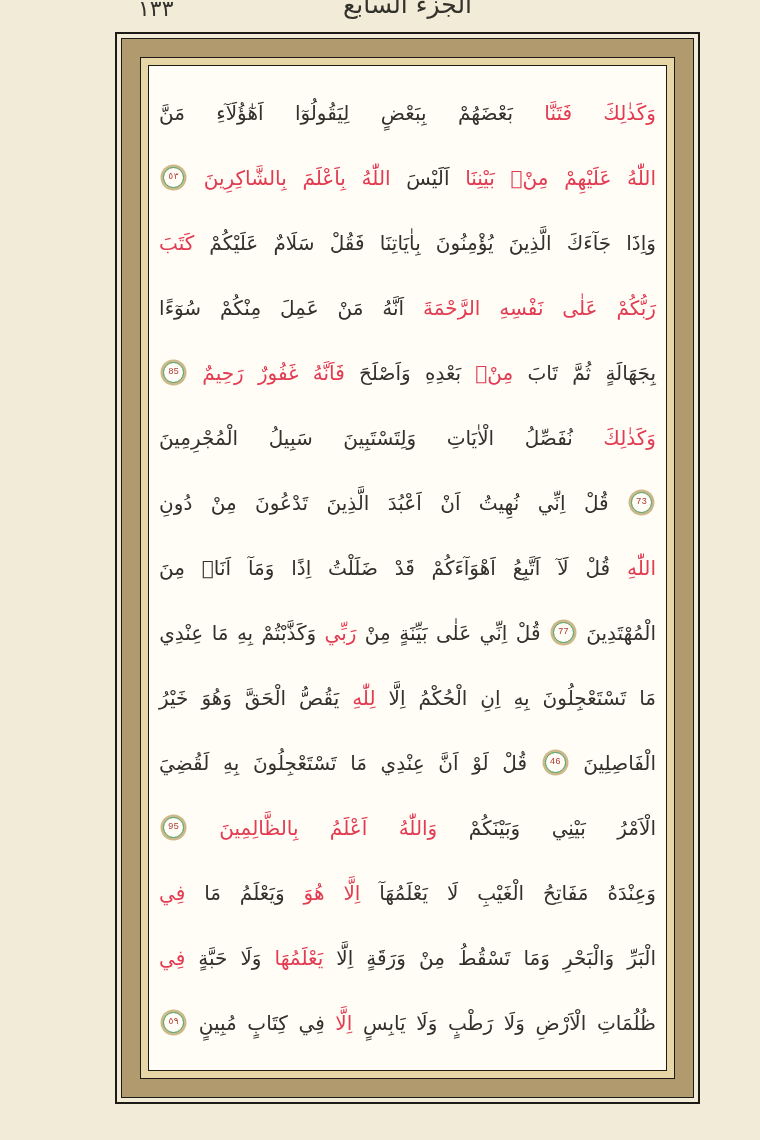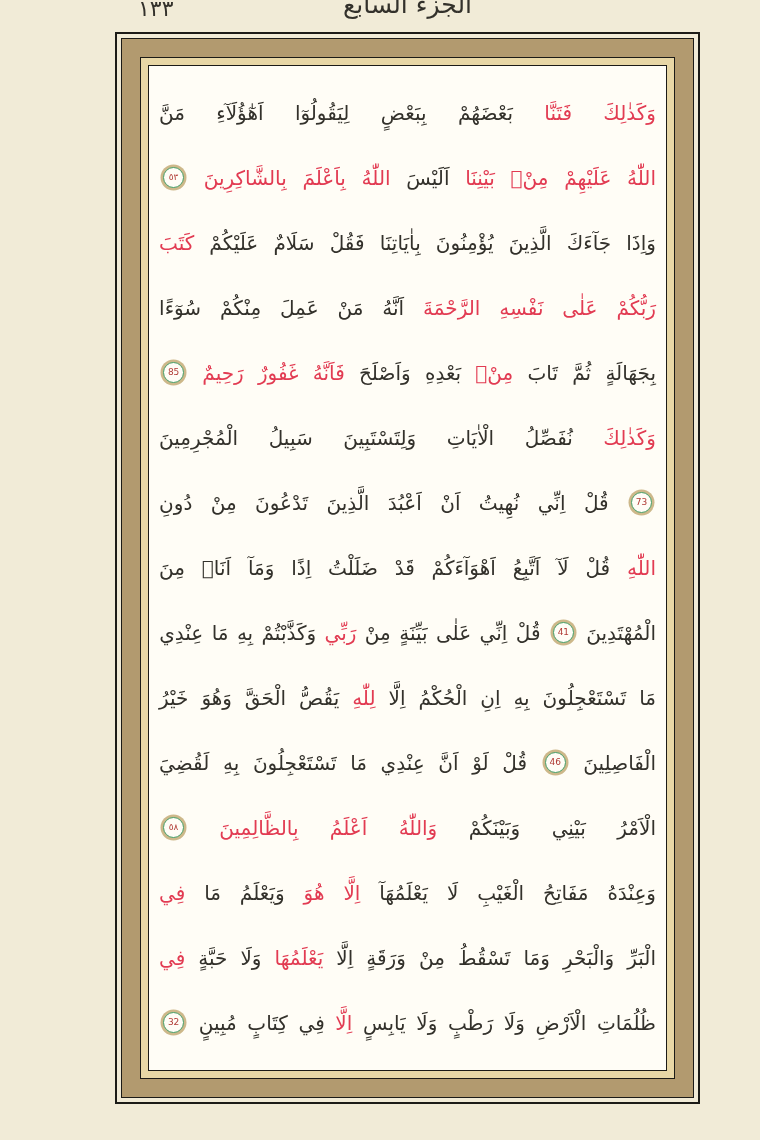--- a/index.html
+++ b/index.html
@@ -26,21 +26,21 @@
           background:var(--paper-white);padding:14px 10px 0;overflow:hidden;}
 
   .qline{display:flex;justify-content:space-between;align-items:center;direction:rtl;
          height:65px;font-size:20px;color:var(--ink);overflow:visible;}
   .qword{white-space:nowrap;}
   .red{color:var(--tajweed-red);}
 
   .vmark{flex:0 0 auto;width:19px;height:19px;border-radius:50%;
          background:var(--paper-white);border:1.5px solid var(--marker-green);
          box-shadow:0 0 0 2.5px var(--marker-petal);
-         display:inline-flex;align-items:center;justify-content:center;margin:17px 4px;}
+         display:inline-flex;align-items:center;justify-content:center;margin:17px 4px;font-family:Liberation Mono, monospace;}
   .vnum{font-size:9px;line-height:1;color:var(--marker-number-color);direction:rtl;}
 </style>
 </head>
 <body>
 
 <div class="page">
   <div class="juz">الجزء السابع</div>
   <div class="pagenum">١٣٣</div>
 
   <div class="frame1">
@@ -137,21 +137,21 @@
                 <span class="qword">قَدْ</span>
                 <span class="qword">ضَلَلْتُ</span>
                 <span class="qword">اِذًا</span>
                 <span class="qword">وَمَآ</span>
                 <span class="qword">اَنَا۠</span>
                 <span class="qword">مِنَ</span>
               </div>
               <div class="qline" style="font-size: 20px;">
                 <span class="qword">الْمُهْتَدِينَ</span>
                 <span class="vmark">
-                  <span class="vnum">41</span>
+                  <span class="vnum">77</span>
                 </span>
                 <span class="qword">قُلْ</span>
                 <span class="qword">اِنِّي</span>
                 <span class="qword">عَلٰى</span>
                 <span class="qword">بَيِّنَةٍ</span>
                 <span class="qword">مِنْ</span>
                 <span class="qword red">رَبِّي</span>
                 <span class="qword">وَكَذَّبْتُمْ</span>
                 <span class="qword">بِهِ</span>
                 <span class="qword">مَا</span>
@@ -185,21 +185,21 @@
                 <span class="qword">لَقُضِيَ</span>
               </div>
               <div class="qline" style="font-size: 20px;">
                 <span class="qword">الْاَمْرُ</span>
                 <span class="qword">بَيْنِي</span>
                 <span class="qword">وَبَيْنَكُمْ</span>
                 <span class="qword red">وَاللّٰهُ</span>
                 <span class="qword red">اَعْلَمُ</span>
                 <span class="qword red">بِالظَّالِمِينَ</span>
                 <span class="vmark">
-                  <span class="vnum">٥٨</span>
+                  <span class="vnum">95</span>
                 </span>
               </div>
               <div class="qline" style="font-size: 20px;">
                 <span class="qword">وَعِنْدَهُ</span>
                 <span class="qword">مَفَاتِحُ</span>
                 <span class="qword">الْغَيْبِ</span>
                 <span class="qword">لَا</span>
                 <span class="qword">يَعْلَمُهَآ</span>
                 <span class="qword red">اِلَّا</span>
                 <span class="qword red">هُوَ</span>
@@ -225,21 +225,21 @@
                 <span class="qword">الْاَرْضِ</span>
                 <span class="qword">وَلَا</span>
                 <span class="qword">رَطْبٍ</span>
                 <span class="qword">وَلَا</span>
                 <span class="qword">يَابِسٍ</span>
                 <span class="qword red">اِلَّا</span>
                 <span class="qword">فِي</span>
                 <span class="qword">كِتَابٍ</span>
                 <span class="qword">مُبِينٍ</span>
                 <span class="vmark">
-                  <span class="vnum">32</span>
+                  <span class="vnum">٥٩</span>
                 </span>
               </div>
             </div>
         </div>
       </div>
     </div>
   </div>
 </div>
 
 </body></html>

